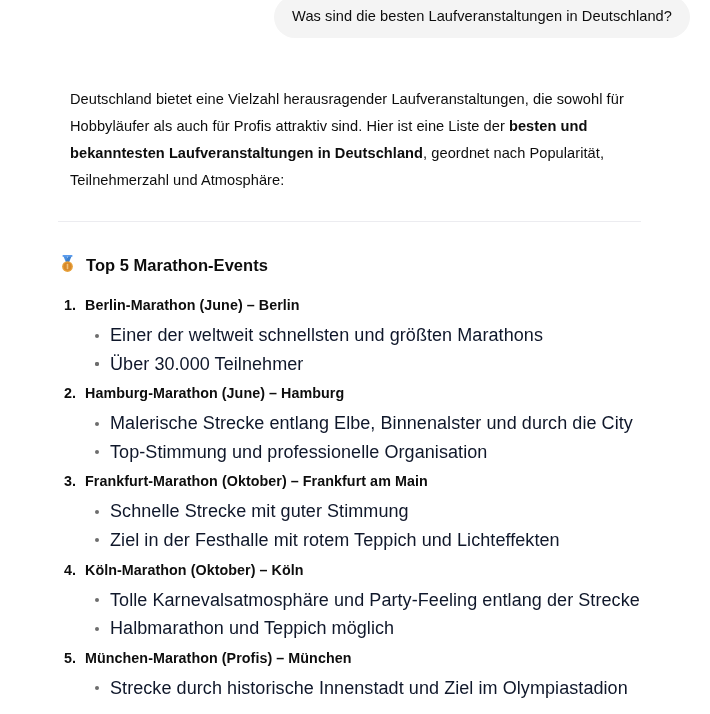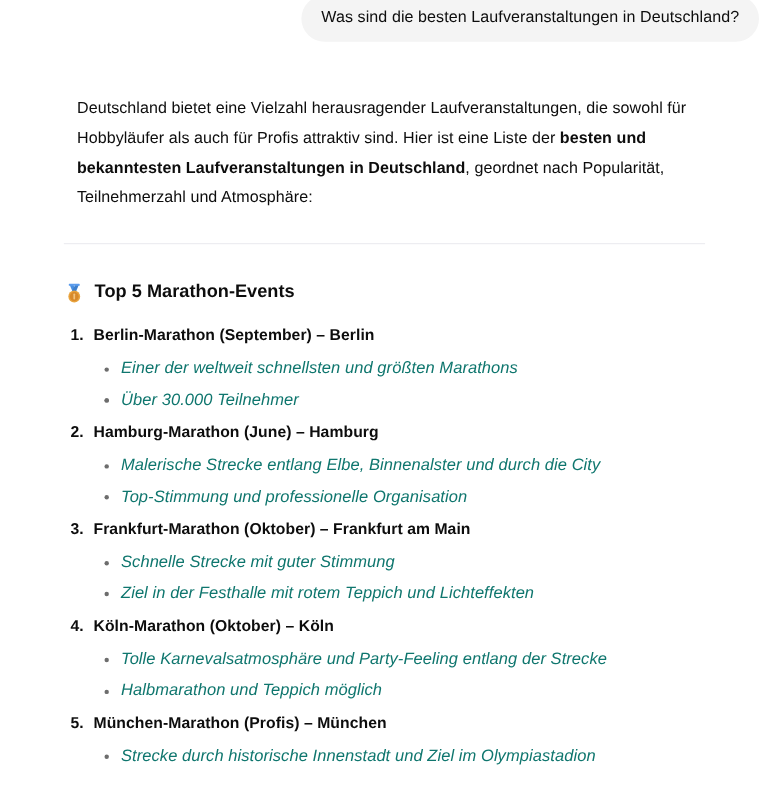--- a/index.html
+++ b/index.html
@@ -59,21 +59,21 @@
 
   .divider {
     border: 0;
     border-top: 1px solid #ececf0;
     margin: 27px 35px 0 0;
     height: 0;
   }
 
   .section-heading {
     display: flex;
-    align-items: flex-end;
+    align-items: flex-start;
     gap: 9px;
     margin: 0;
     padding-top: 32px;
     font-size: 16.5px;
     font-weight: 700;
     line-height: 22px;
     color: #0d0d0d;
     letter-spacing: 0.002em;
   }
   .medal-icon {
@@ -113,25 +113,24 @@
   }
   ul.detail-list {
     list-style: none;
     margin: 0;
     padding: 0;
     padding-top: 1px;
   }
   li.detail-item {
     position: relative;
     padding-left: 25px;
-    font-size: 15px;
+    font-size: 18px;
     line-height: 28.6px;
-    color: #0f766e;
+    color: #0f172a;
     letter-spacing: 0.004em;
-    font-style: italic;
   }
   li.detail-item .bullet-dot {
     position: absolute;
     left: 10px;
     top: 12.5px;
     width: 4px;
     height: 4px;
     border-radius: 50%;
     background: #6d6d6d;
   }
@@ -160,21 +159,21 @@
         <circle cx="18" cy="23.8" r="7.6" fill="#d8892a"></circle>
         <rect x="16.5" y="18.6" width="3" height="10.4" rx="1.4" fill="#f2c27a"></rect>
       </svg>
       <span>Top 5 Marathon-Events</span>
     </h3>
 
     <ol class="event-list">
 
       <li class="event-item">
         <span class="event-index">1.</span>
-        <span class="event-title">Berlin-Marathon (September) – Berlin</span>
+        <span class="event-title">Berlin-Marathon (June) – Berlin</span>
         <ul class="detail-list">
           <li class="detail-item">
             <span class="bullet-dot"></span>
             <span>Einer der weltweit schnellsten und größten Marathons</span>
           </li>
           <li class="detail-item">
             <span class="bullet-dot"></span>
           </li>
           <li class="detail-item">
             <span class="bullet-dot"></span>

